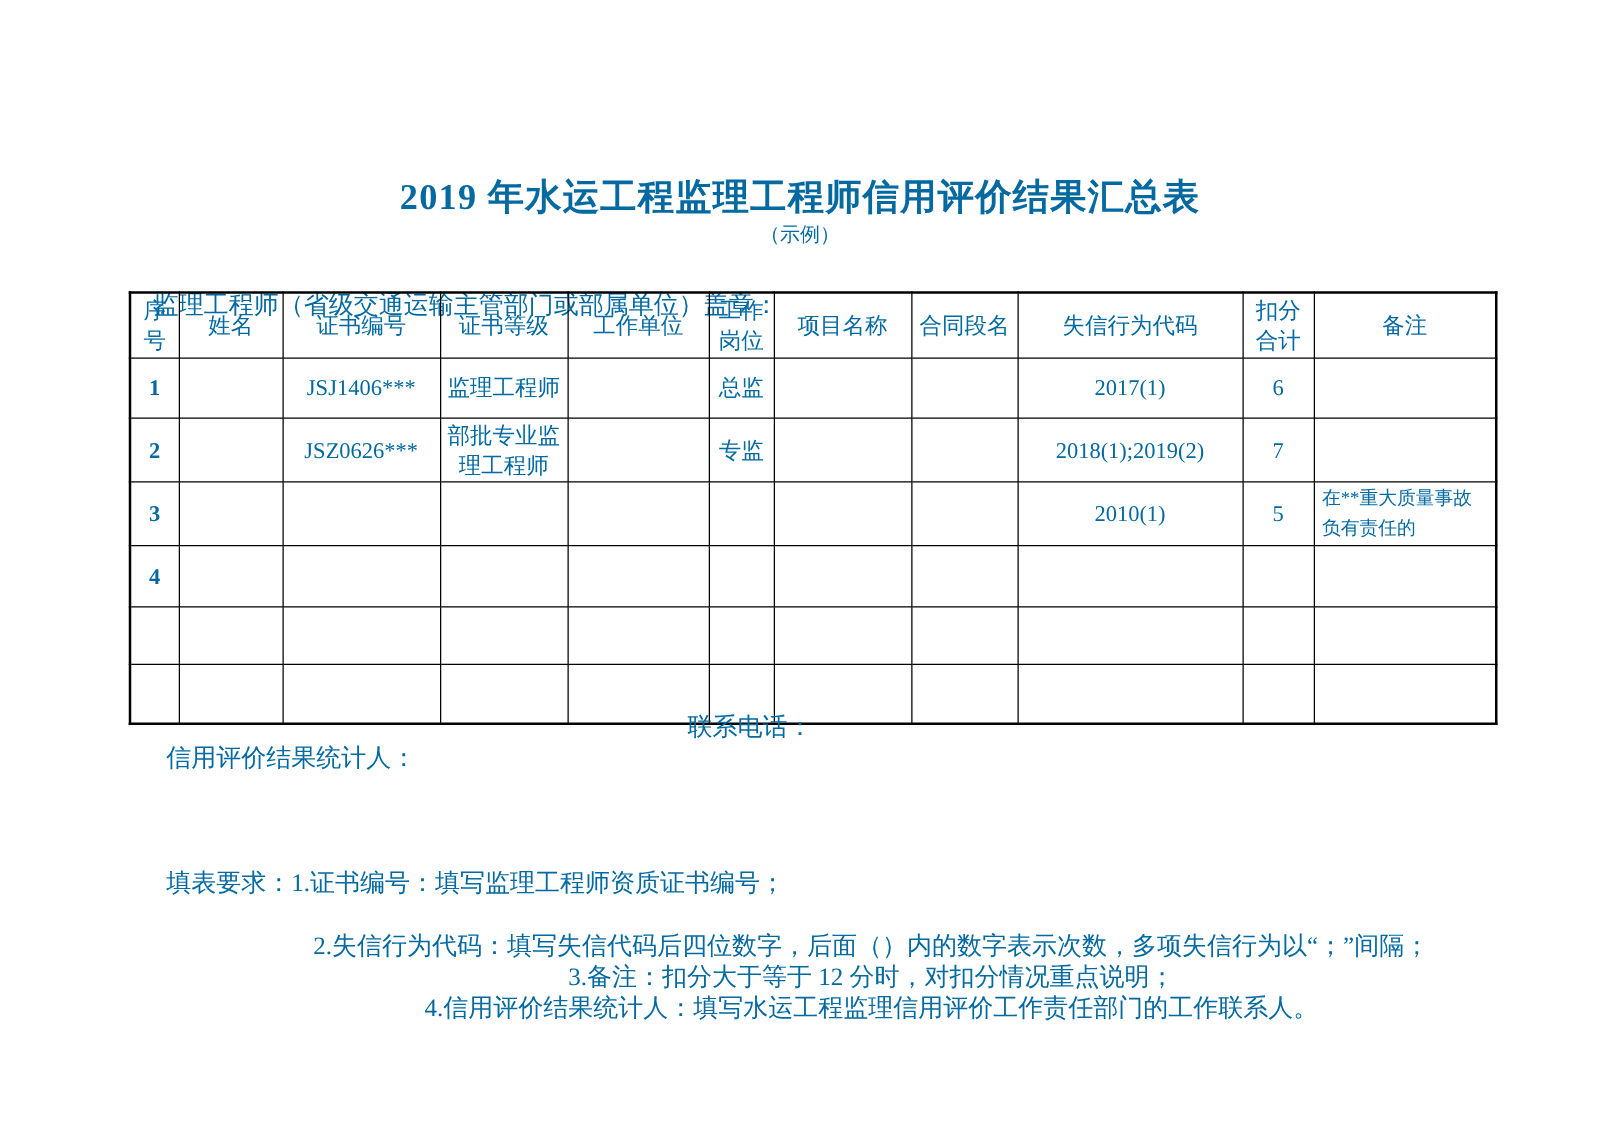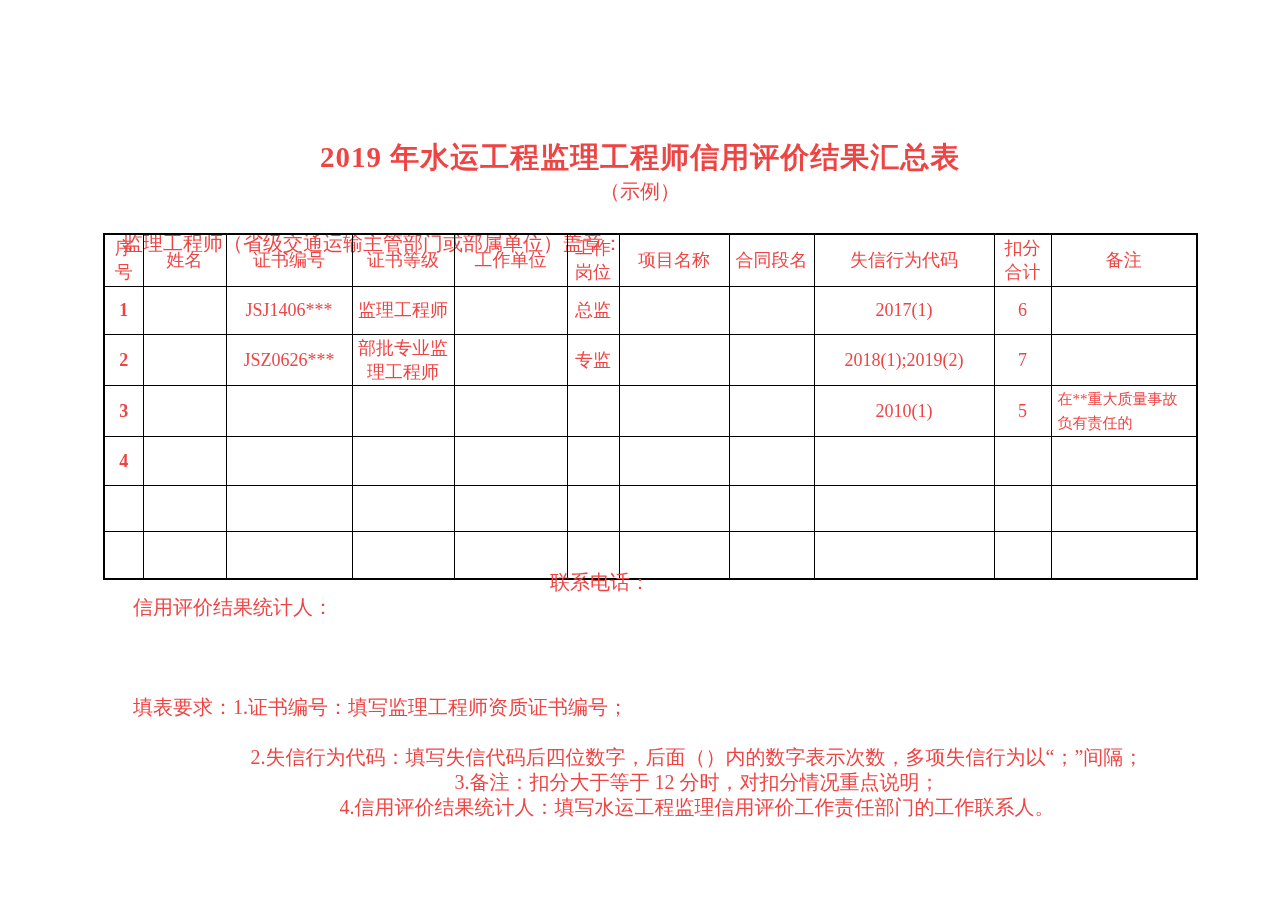--- a/index.html
+++ b/index.html
@@ -1,42 +1,42 @@
 <!DOCTYPE html>
 <html><head>
 <meta charset="utf-8">
 <style>
   html, body { margin: 0; padding: 0; background: #ffffff; }
   .page {
     position: relative;
     width: 1280px;
     height: 905px;
     background: #ffffff;
-    color: #ef4444;
+    color: #0369a1;
     font-family: "Liberation Serif", "DejaVu Serif", serif;
     overflow: hidden;
   }
   .title {
     position: absolute;
     top: 138px;
     left: 0;
     width: 1280px;
     margin: 0;
     text-align: center;
     font-size: 29px;
     font-weight: bold;
     letter-spacing: 1px;
   }
   .subtitle {
     position: absolute;
     top: 178px;
     left: 0;
     width: 1280px;
     text-align: center;
-    font-size: 20px;
+    font-size: 16px;
     font-family: Liberation Mono, monospace;
   }
   .meta-line {
     position: absolute;
     top: 207px;
     left: 103px;
     width: 1093px;
     font-size: 20px;
     white-space: pre;
   }

